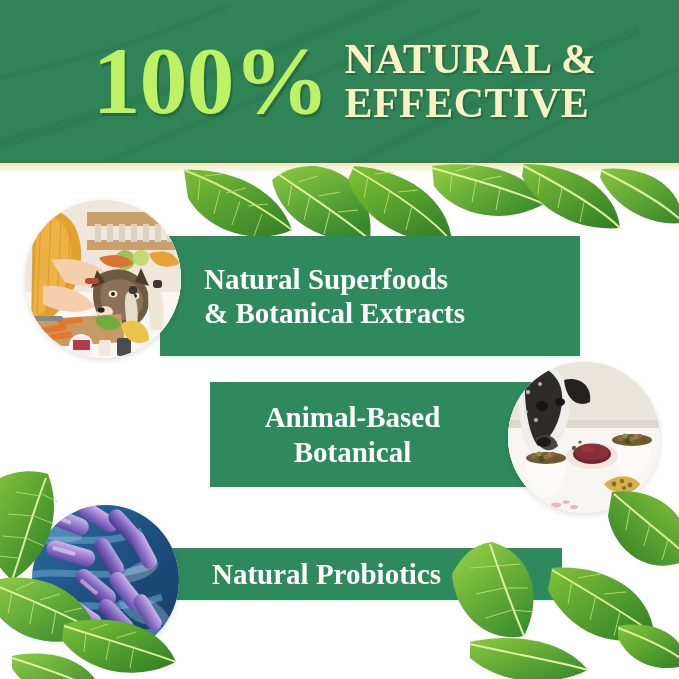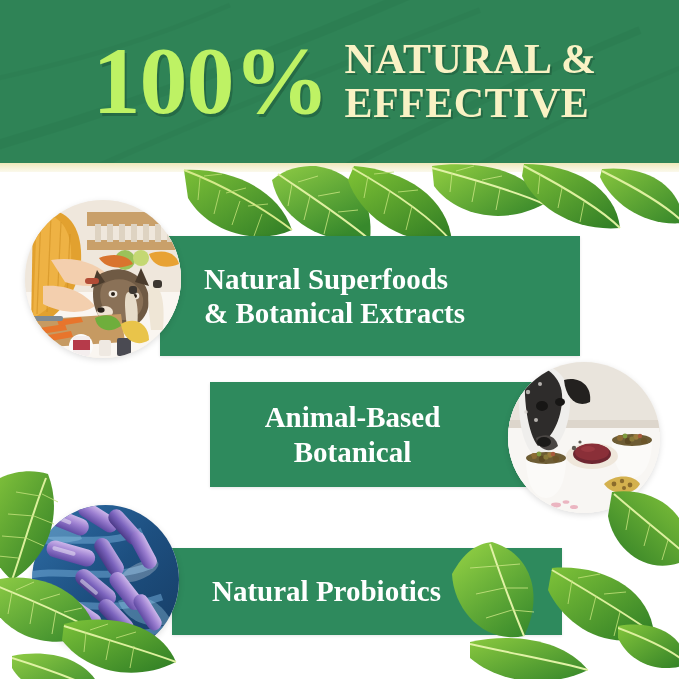--- a/index.html
+++ b/index.html
@@ -25,21 +25,21 @@
   .leaf svg{display:block;}
 
   
   .banner{position:absolute;background:#2e8a5d;display:flex;align-items:center;
     box-shadow:0 1px 3px rgba(0,0,0,.10);}
   .banner .btext{font-family:"Liberation Serif",serif;font-weight:700;color:#ffffff;
     font-size:29px;line-height:1.18;white-space:pre-line;}
 
   #banner1{left:160px;top:218px;width:420px;height:120px;padding-left:44px;box-sizing:border-box;margin-top:18px;}
   #banner2{left:210px;top:382px;width:405px;height:105px;justify-content:center;padding-right:120px;box-sizing:border-box;text-align:center;}
-  #banner3{left:172px;top:548px;width:390px;height:87px;padding-left:40px;box-sizing:border-box;}
+  #banner3{left:172px;top:548px;width:390px;height:52px;padding-left:40px;box-sizing:border-box;}
 
   .photo{position:absolute;border-radius:50%;overflow:hidden;background:#fff;
     box-shadow:0 2px 6px rgba(0,0,0,.13);}
   #photo1{left:25px;top:200px;width:156px;height:158px;}
   #photo2{left:508px;top:362px;width:152px;height:151px;}
   #photo3{left:32px;top:505px;width:147px;height:150px;}
   .photo svg{display:block;width:100%;height:100%;}
 </style>
 </head>
 <body>

